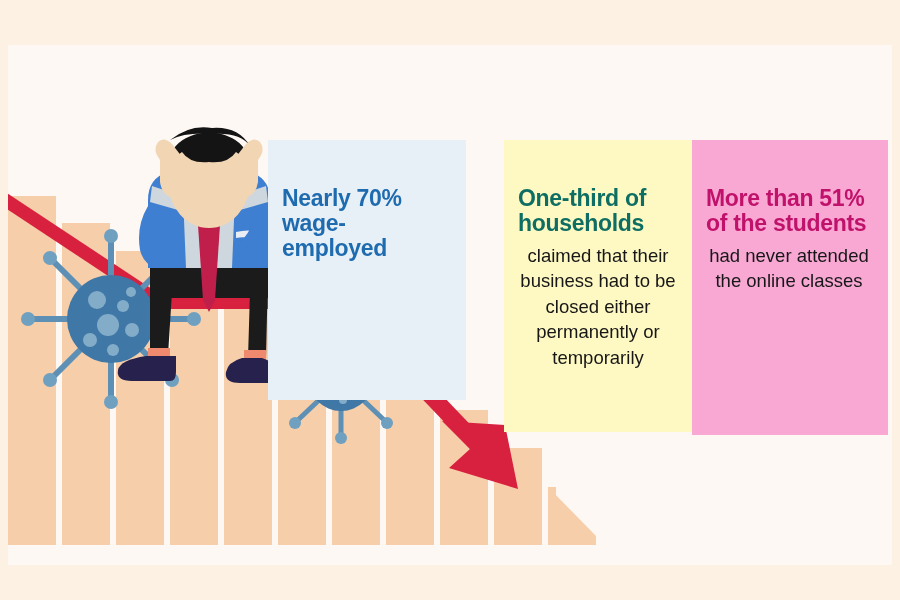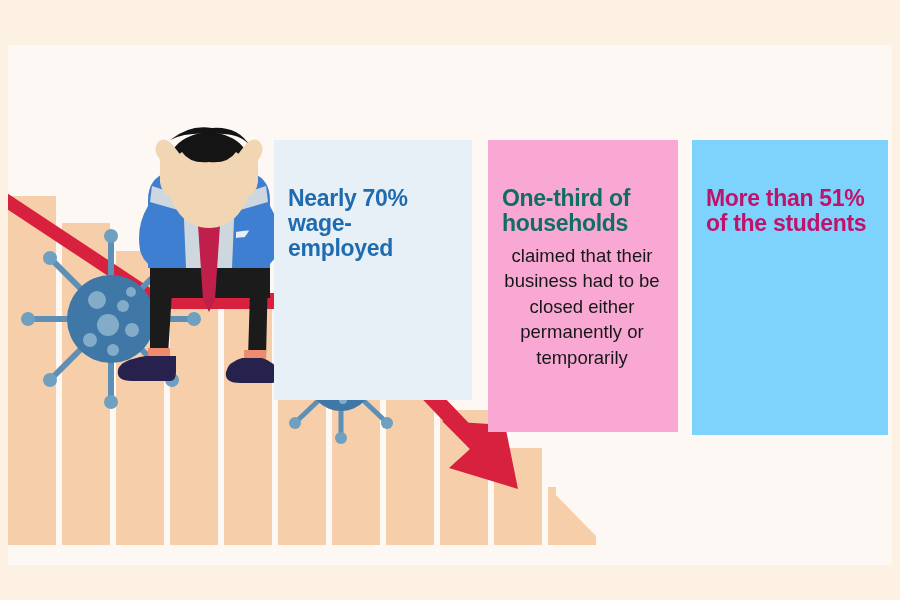--- a/index.html
+++ b/index.html
@@ -34,25 +34,25 @@
     font-family:"Liberation Sans", sans-serif;
   }
   .card .body{
     font-size:18.5px;
     line-height:1.38;
     color:#171717;
     margin:0;
     font-family:"Liberation Sans", sans-serif;
     text-align:center;
   }
-  #card-wage{ left:274px; top:140px; width:198px; height:260px; background:#e8f0f7; }
+  #card-wage{ left:268px; top:140px; width:198px; height:260px; background:#e8f0f7; }
   #card-wage .headline{ color:#1f6bb0; }
-  #card-house{ left:488px; top:140px; width:190px; height:292px; background:#f9a8d4; }
+  #card-house{ left:504px; top:140px; width:190px; height:292px; background:#fef9c3; }
   #card-house .headline{ color:#0f6e63; }
-  #card-student{ left:692px; top:140px; width:196px; height:295px; background:#7dd3fc; }
+  #card-student{ left:692px; top:140px; width:196px; height:295px; background:#f9a8d4; }
   #card-student .headline{ color:#c1126b; }
 </style>
 </head>
 <body>
 
 <div id="stage">
 
   <div class="inner-panel"></div>
 
   <svg class="art" viewBox="0 0 900 600">
@@ -205,15 +205,16 @@
     <p class="headline">Nearly 70% wage-employed</p>
   </div>
 
   <div class="card" id="card-house">
     <p class="headline">One-third of households</p>
     <p class="body">claimed that their business had to be closed either permanently or temporarily</p>
   </div>
 
   <div class="card" id="card-student">
     <p class="headline">More than 51% of the students</p>
+    <p class="body">had never attended the online classes</p>
   </div>
 
 </div>
 
 </body></html>

